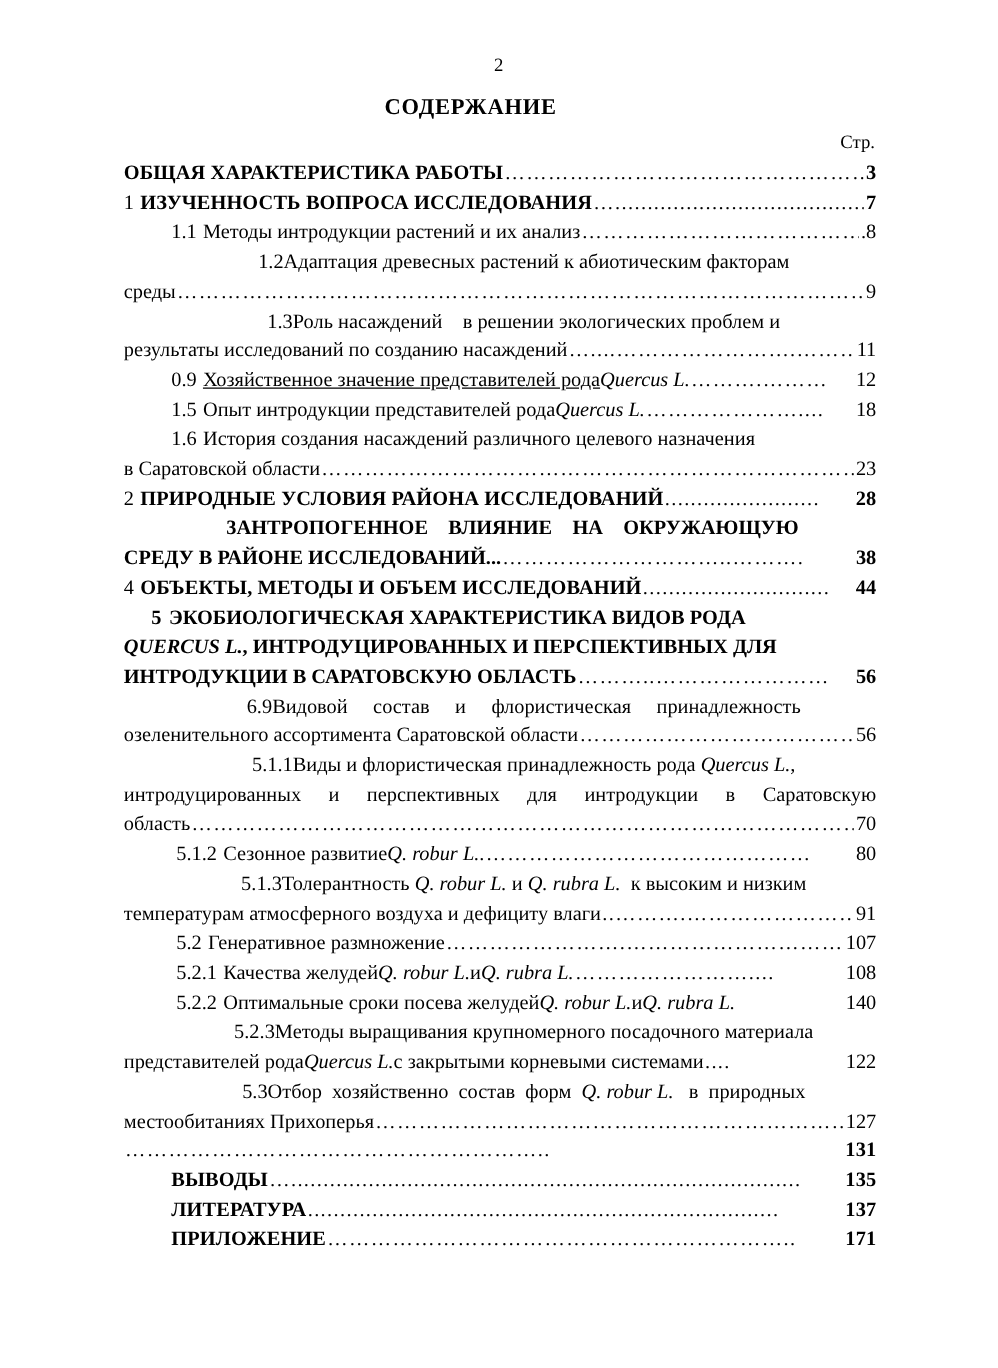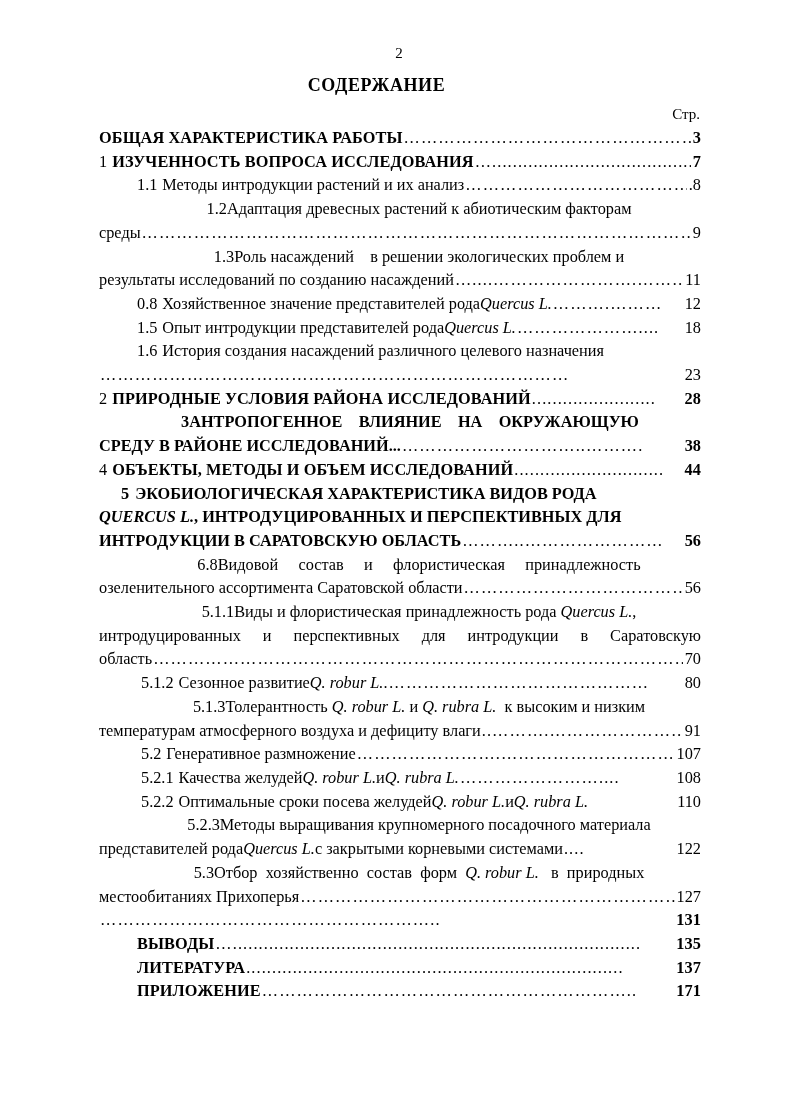--- a/index.html
+++ b/index.html
@@ -150,40 +150,41 @@
         <span>1.3</span><span>Роль насаждений    в решении экологических проблем и</span>
       </div>
       <div class="row">
         <span class="txt">результаты исследований по созданию насаждений</span>
         <span class="dots">…....…………………….………………………………………</span>
         <span class="num">11</span>
       </div>
     </div>
 
     <div class="row ind2">
-      <span class="txt">0.8</span>
-      <span class="txt" style="padding-left:5px;">Хозяйственное значение представителей рода </span>
+      <span class="txt">0.9</span>
+      <span class="txt" style="padding-left:5px;text-decoration:underline;">Хозяйственное значение представителей рода </span>
       <span class="txt ital">Quercus L.</span>
       <span class="dots">……….………</span>
       <span class="num">12</span>
     </div>
 
     <div class="row ind2">
       <span class="txt">1.5</span>
       <span class="txt" style="padding-left:5px;">Опыт интродукции представителей рода </span>
       <span class="txt ital">Quercus L.</span>
       <span class="dots">…………………....</span>
       <span class="num">18</span>
     </div>
 
     <div class="wrapline">
       <div class="toc-line" style="padding-left:38px;">
         <span>1.6</span><span style="padding-left:5px;">История  создания насаждений различного целевого назначения</span>
       </div>
       <div class="row">
+        <span class="txt">в Саратовской области</span>
         <span class="dots">………………………………………………………………………</span>
         <span class="num">23</span>
       </div>
     </div>
 
     <div class="row bold" style="letter-spacing:0.1px;">
       <span class="txt" style="font-weight:normal;">2</span>
       <span class="txt" style="padding-left:5px;">ПРИРОДНЫЕ УСЛОВИЯ РАЙОНА ИССЛЕДОВАНИЙ</span>
       <span class="dots" style="font-weight:normal;"> ........................</span>
       <span class="num">28</span>
@@ -216,21 +217,21 @@
       </div>
       <div class="row">
         <span class="txt bold">ИНТРОДУКЦИИ В  САРАТОВСКУЮ ОБЛАСТЬ</span>
         <span class="dots" style="font-weight:normal;"> ………..……………………</span>
         <span class="num bold">56</span>
       </div>
     </div>
 
     <div class="wrapline">
       <div class="toc-line justify" style="padding-left:38px;">
-        <span>6.8</span><span>Видовой     состав     и     флористическая     принадлежность</span>
+        <span>6.9</span><span>Видовой     состав     и     флористическая     принадлежность</span>
       </div>
       <div class="row">
         <span class="txt">озеленительного ассортимента Саратовской области</span>
         <span class="dots"> …………………………………….…</span>
         <span class="num">56</span>
       </div>
     </div>
 
     <div class="wrapline">
       <div class="toc-line justify" style="padding-left:38px;">
@@ -283,21 +284,21 @@
       <span class="num">108</span>
     </div>
 
     <div class="row ind3">
       <span class="txt">5.2.2</span>
       <span class="txt" style="padding-left:5px;">Оптимальные сроки посева желудей </span>
       <span class="txt ital">Q. robur L.</span>
       <span class="txt"> и </span>
       <span class="txt ital">Q. rubra L.</span>
       <span class="dots"></span>
-      <span class="num">110</span>
+      <span class="num">140</span>
     </div>
 
     <div class="wrapline">
       <div class="toc-line justify" style="padding-left:38px;">
         <span>5.2.3</span><span>Методы выращивания крупномерного посадочного материала</span>
       </div>
       <div class="row">
         <span class="txt">представителей рода </span>
         <span class="txt ital">Quercus L.</span>
         <span class="txt"> с закрытыми корневыми системами </span>

